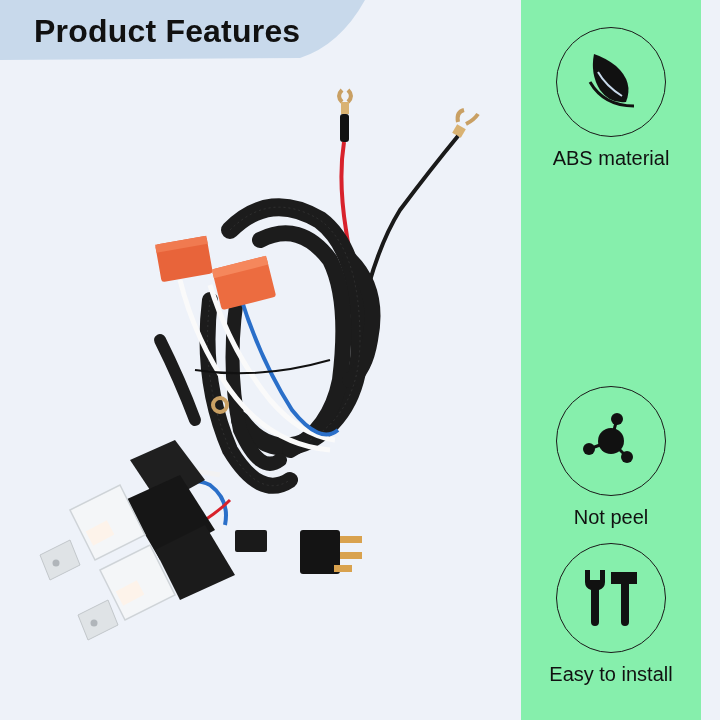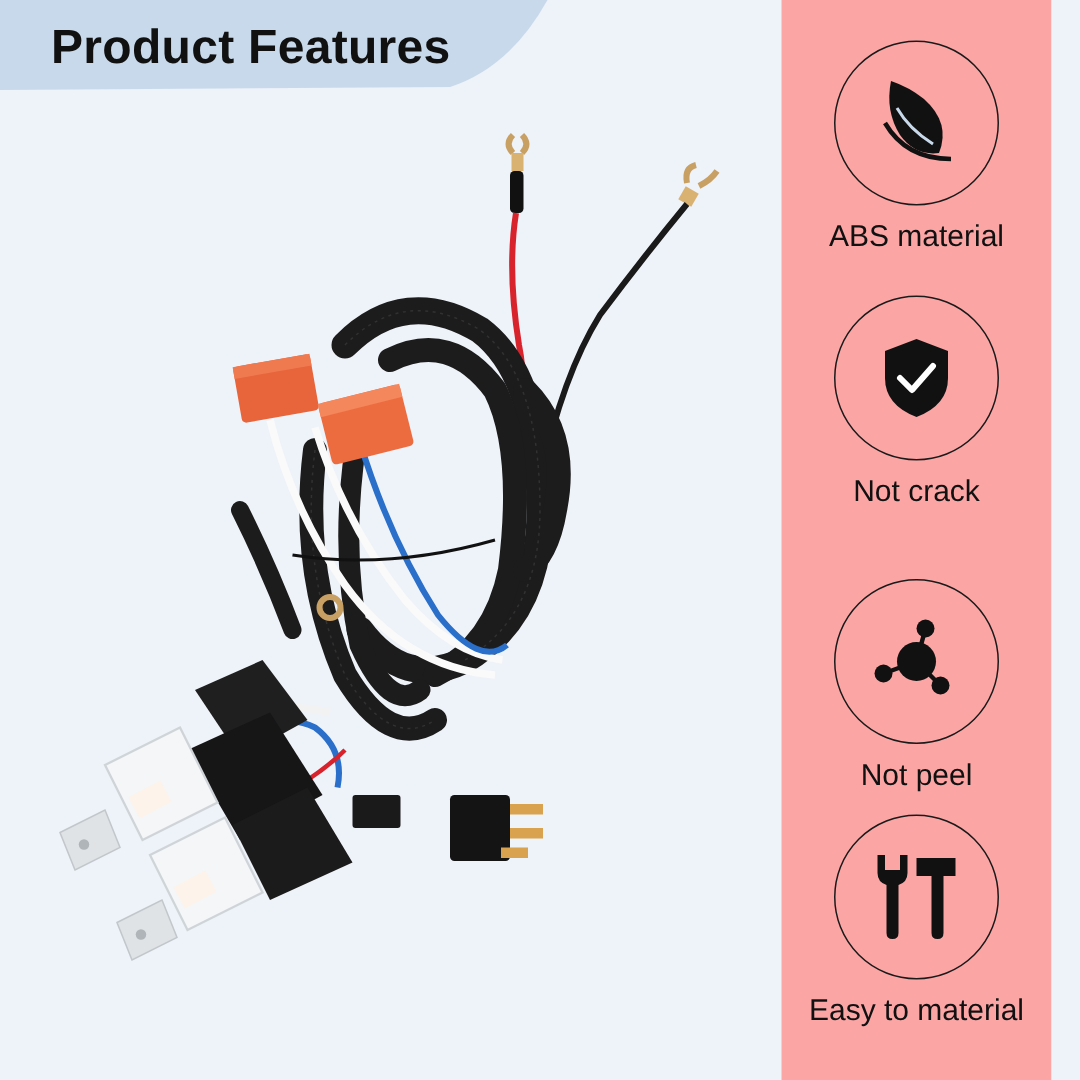--- a/index.html
+++ b/index.html
@@ -2,21 +2,21 @@
 <html><head>
 <meta charset="utf-8">
 <style>
   html, body { margin:0; padding:0; }
   body { width:720px; height:720px; overflow:hidden; background:#eef2f9; position:relative;
          font-family:"Liberation Sans", sans-serif; }
   .banner { position:absolute; left:0; top:0; width:390px; height:62px; }
   .banner svg { position:absolute; left:0; top:0; }
   .banner-title { position:absolute; left:34px; top:13px; font-size:32px; font-weight:700; color:#111; letter-spacing:0.2px; }
   .product { position:absolute; left:30px; top:80px; width:480px; height:580px; }
-  .sidebar { position:absolute; left:521px; top:0; width:180px; height:720px; background:#fca5a5; }
+  .sidebar { position:absolute; left:521px; top:0; width:180px; height:720px; background:#86efac; }
   .edge { position:absolute; left:701px; top:0; width:19px; height:720px; background:#eef2f9; }
   .feature { position:absolute; left:0; width:180px; text-align:center; }
   .feature .ring { width:110px; height:110px; border:1.5px solid #1a1a1a; border-radius:50%; margin:0 auto; position:relative; box-sizing:border-box; }
   .feature .ring svg { position:absolute; left:50%; top:50%; transform:translate(-50%,-50%); }
   .feature .label { margin-top:10px; font-size:20px; color:#111; }
 </style>
 </head>
 <body>
 
 <div class="banner">
@@ -109,29 +109,20 @@
     <div class="ring">
       <svg width="50" height="60" viewBox="0 0 50 60">
         <path d="M8 2 Q4 22 14 38 Q24 52 40 50 Q48 30 30 14 Q20 6 8 2 Z" fill="#111"></path>
         <path d="M4 30 Q18 54 48 54" stroke="#111" stroke-width="3" fill="none"></path>
         <path d="M12 20 Q20 34 36 44" stroke="#c8d9eb" stroke-width="2" fill="none"></path>
       </svg>
     </div>
     <div class="label">ABS material</div>
   </div>
 
-  <div class="feature" style="top:197px;">
-    <div class="ring">
-      <svg width="46" height="56" viewBox="0 0 46 56">
-        <path d="M23 2 L44 10 L44 28 Q44 46 23 54 Q2 46 2 28 L2 10 Z" fill="#111"></path>
-        <path d="M12 28 L20 36 L34 20" stroke="#fff" stroke-width="4" fill="none" stroke-linecap="round" stroke-linejoin="round"></path>
-      </svg>
-    </div>
-    <div class="label">Not crack</div>
-  </div>
 
   <div class="feature" style="top:386px;">
     <div class="ring">
       <svg width="60" height="60" viewBox="0 0 60 60">
         <line x1="30" y1="30" x2="36" y2="8" stroke="#111" stroke-width="3"></line>
         <line x1="30" y1="30" x2="8" y2="38" stroke="#111" stroke-width="3"></line>
         <line x1="30" y1="30" x2="46" y2="46" stroke="#111" stroke-width="3"></line>
         <circle cx="30" cy="30" r="13" fill="#111"></circle>
         <circle cx="36" cy="8" r="6" fill="#111"></circle>
         <circle cx="8" cy="38" r="6" fill="#111"></circle>
@@ -141,16 +132,16 @@
     <div class="label">Not peel</div>
   </div>
 
   <div class="feature" style="top:543px;">
     <div class="ring">
       <svg width="60" height="60" viewBox="0 0 60 60">
         <path d="M4 2 L4 14 Q4 20 10 22 L10 54 Q10 58 14 58 Q18 58 18 54 L18 22 Q24 20 24 14 L24 2 L19 2 L19 12 L9 12 L9 2 Z" fill="#111"></path>
         <path d="M30 4 L56 4 L56 16 L48 16 L48 54 Q48 58 44 58 Q40 58 40 54 L40 16 L30 16 Z" fill="#111"></path>
       </svg>
     </div>
-    <div class="label">Easy to material</div>
+    <div class="label">Easy to install</div>
   </div>
 </div>
 <div class="edge"></div>
 
 </body></html>

